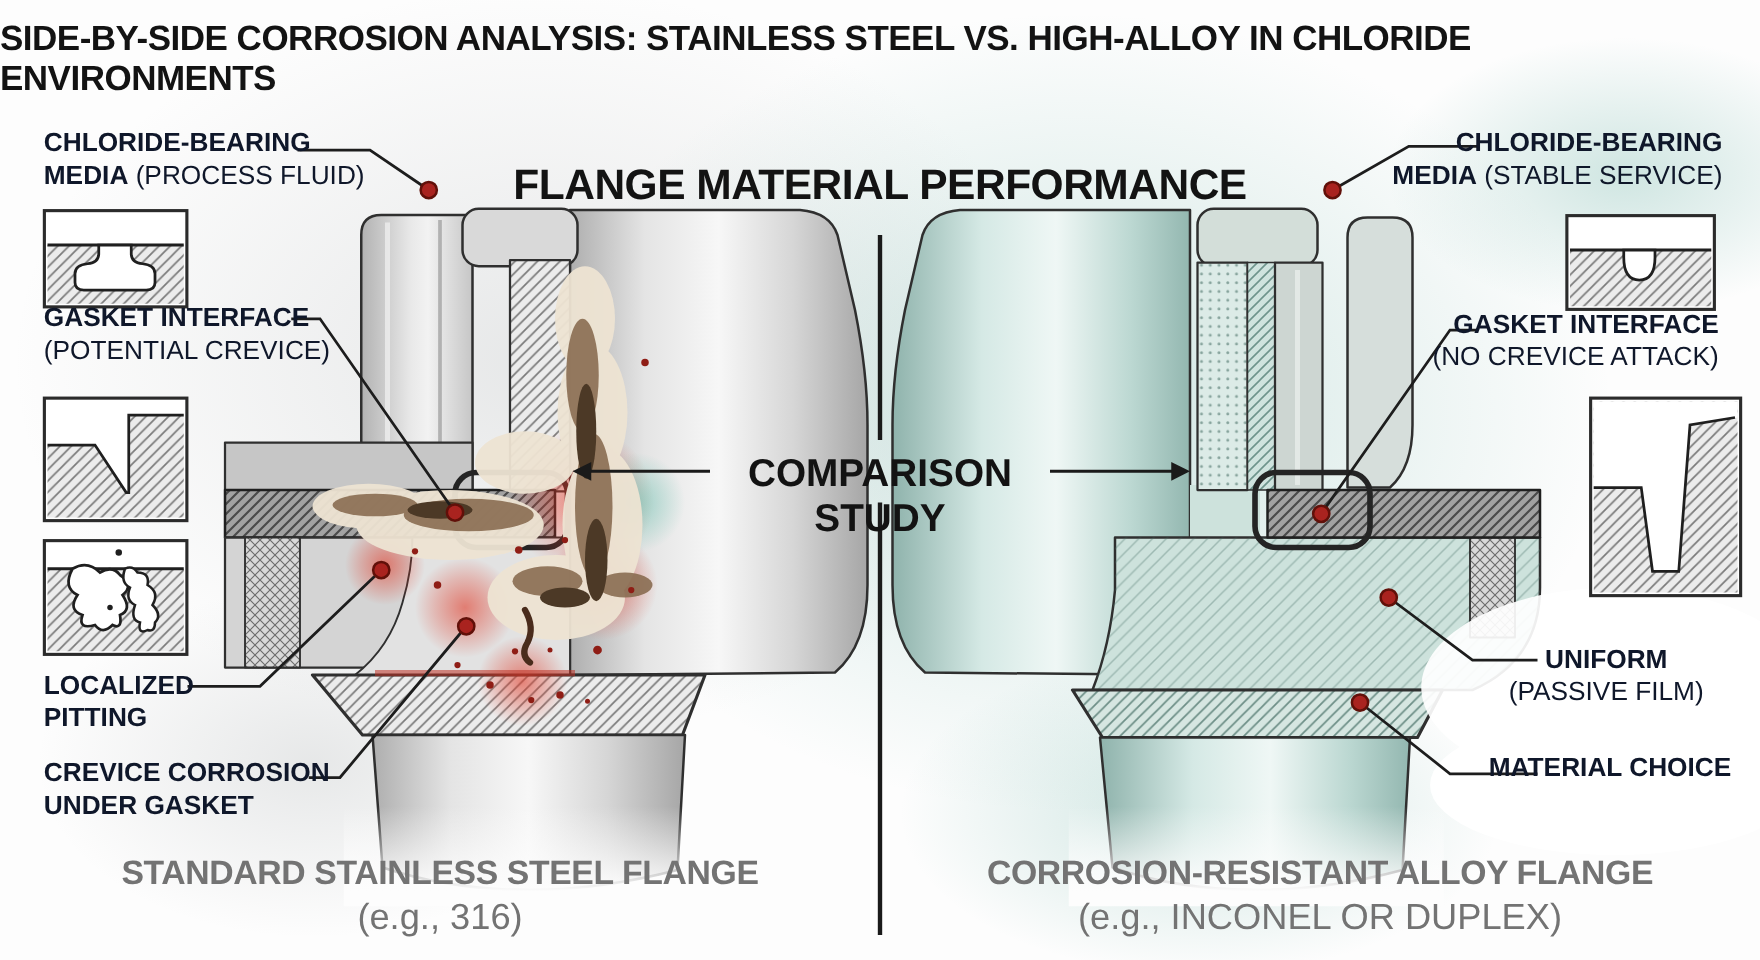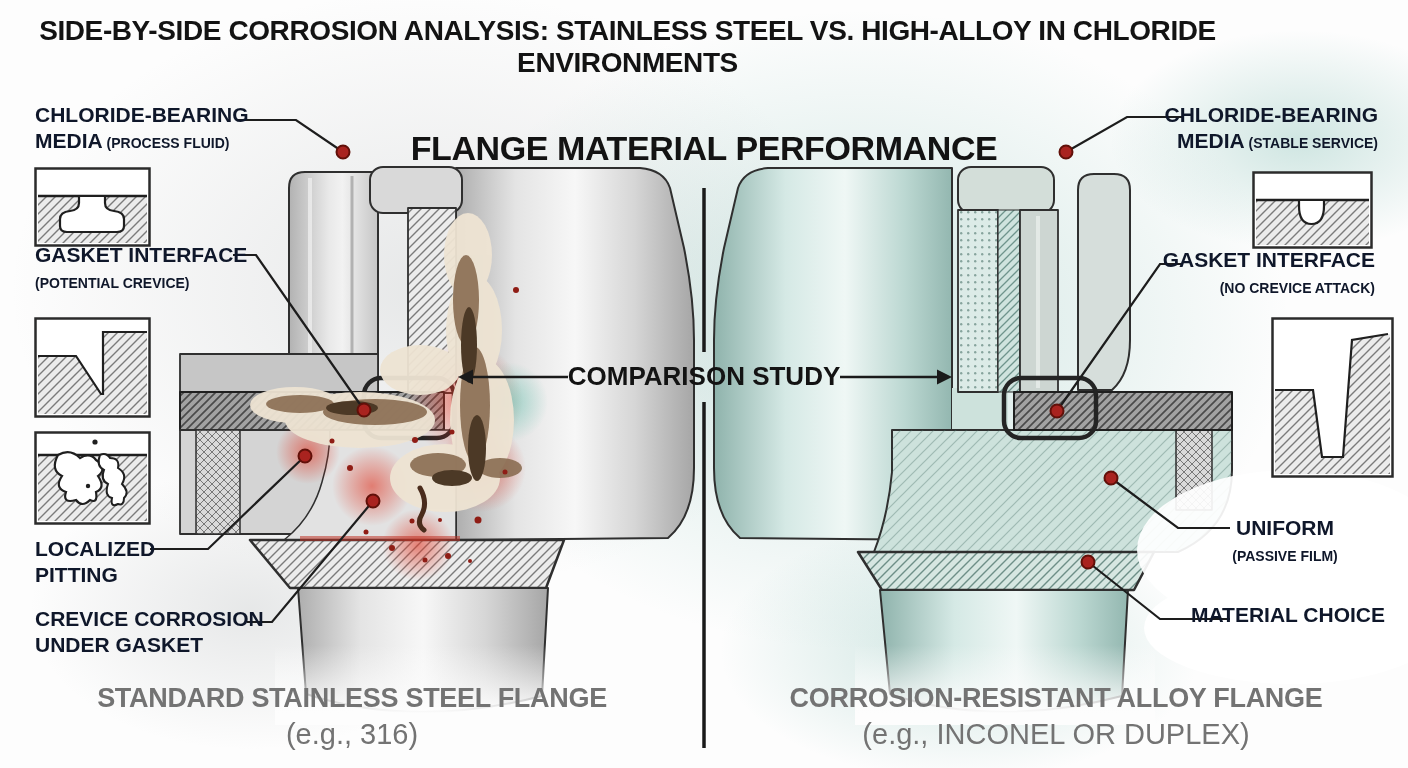--- a/index.html
+++ b/index.html
@@ -4,34 +4,34 @@
 <style>
   html,body{margin:0;padding:0}
   body{
     width:1408px;height:768px;position:relative;overflow:hidden;
     background:#fdfdfd;color:#161616;
     font-family:"Liberation Sans",sans-serif;
   }
   .abs{position:absolute}
   #scene{position:absolute;left:0;top:0;width:1408px;height:768px}
   .header-title{
-    top:15px;left:0;width:1255px;text-align:center;
+    top:15px;left:0;width:1255px;text-align:left;
     font-size:28px;font-weight:700;letter-spacing:-0.4px;color:#131313;
   }
   .center-title{
     top:80px;left:354px;width:700px;text-align:center;
     font-size:34px;font-weight:700;line-height:1.2;letter-spacing:-0.4px;color:#131313;margin-top:48px;
   }
   .comparison-label{
     top:361px;left:554px;width:300px;text-align:center;
-    font-size:26px;font-weight:700;color:#131313;
+    font-size:31px;font-weight:700;color:#131313;
   }
   .callout{font-size:21px;line-height:1.22;color:#0f172a;white-space:nowrap}
   .callout .b{font-weight:700}
-  .callout .r{font-weight:700;font-size:14px}
+  .callout .r{font-weight:400;font-size:21px}
   .align-right{text-align:right}
   .align-center{text-align:center}
   .caption{text-align:center;color:#737373}
   .caption .l1{font-size:27px;font-weight:700;letter-spacing:-0.3px}
   .caption .l2{font-size:29px;font-weight:400;margin-top:4px}
 </style>
 </head>
 <body>
 
 <svg id="scene" viewBox="0 0 1408 768">

